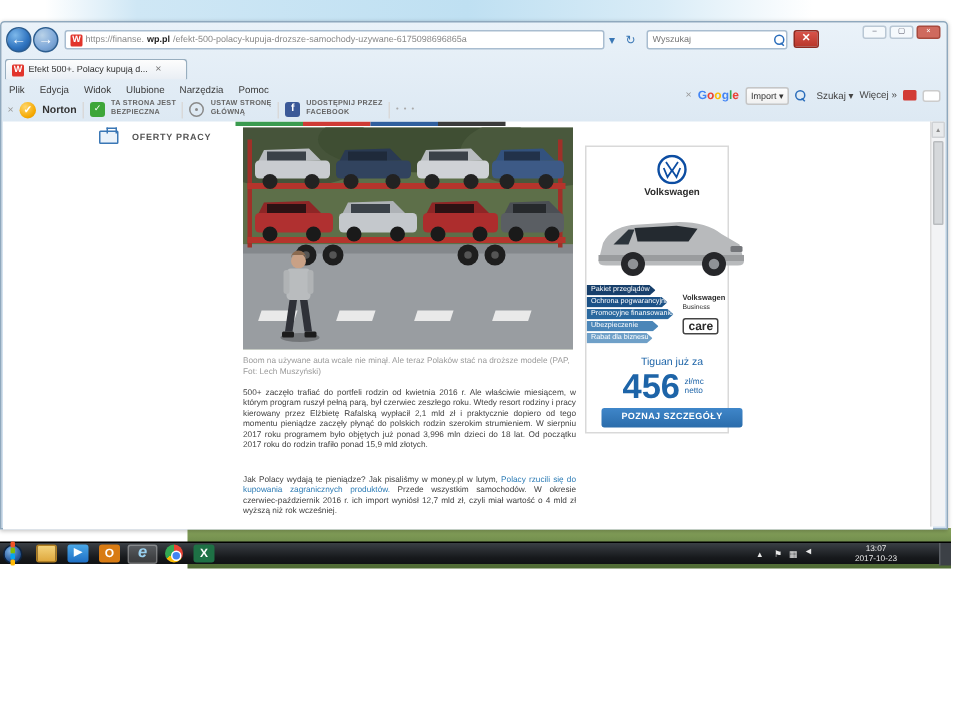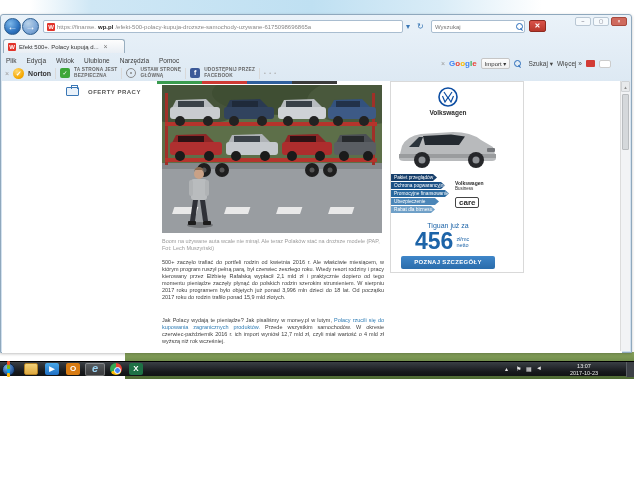--- a/index.html
+++ b/index.html
@@ -146,21 +146,21 @@
 
   <div class="r menurow" style="left:5px; top:40px; height:10px;">
     <span>Plik</span>
     <span>Edycja</span>
     <span>Widok</span>
     <span>Ulubione</span>
     <span>Narzędzia</span>
     <span>Pomoc</span>
   </div>
 
-  <div class="r gbar" style="left:440px; top:42px; height:13px;">
+  <div class="r gbar" style="left:456px; top:42px; height:13px;">
     <span class="nx">×</span>
     <span class="glogo"><span class="g0">G</span><span class="g1">o</span><span class="g2">o</span><span class="g3">g</span><span class="g4">l</span><span class="g5">e</span></span>
     <span class="gbtn">Import ▾</span>
     <span class="mag"></span>
     <span>Szukaj ▾</span>
     <span>Więcej »</span>
     <span class="gflag"></span>
     <span class="gpill"></span>
   </div>
 
@@ -279,21 +279,21 @@
         <rect x="0" y="52" width="8" height="4" rx="1" fill="#1c1c1c"></rect>
         <rect x="15" y="52" width="8" height="4" rx="1" fill="#1c1c1c"></rect>
       </g>
     </svg>
 
     <div class="r caption" style="left:160px; top:157px; width:222px;">Boom na używane auta wcale nie minął. Ale teraz Polaków stać na droższe modele (PAP, Fot: Lech Muszyński)</div>
 
     <div class="r para" style="left:160px; top:178px; width:222px;">500+ zaczęło trafiać do portfeli rodzin od kwietnia 2016 r. Ale właściwie miesiącem, w którym program ruszył pełną parą, był czerwiec zeszłego roku. Wtedy resort rodziny i pracy kierowany przez Elżbietę Rafalską wypłacił 2,1 mld zł i praktycznie dopiero od tego momentu pieniądze zaczęły płynąć do polskich rodzin szerokim strumieniem. W sierpniu 2017 roku programem było objętych już ponad 3,996 mln dzieci do 18 lat. Od początku 2017 roku do rodzin trafiło ponad 15,9 mld złotych.</div>
     <div class="r para" style="left:160px; top:236px; width:222px;"><span>Jak Polacy wydają te pieniądze? Jak pisaliśmy w money.pl w lutym, </span><span class="link">Polacy rzucili się do kupowania zagranicznych produktów.</span><span> Przede wszystkim samochodów. W okresie czerwiec-październik 2016 r. ich import wyniósł 12,7 mld zł, czyli miał wartość o 4 mld zł wyższą niż rok wcześniej.</span></div>
 
-    <div class="r adcard" style="left:388px; top:0; width:134px; height:192px;">
+    <div class="r adcard" style="left:388px; top:16px; width:96px; height:192px;">
       <svg class="r" style="left:47px; top:5px;" width="20" height="20" viewBox="0 0 20 20">
         <circle cx="10" cy="10" r="9" fill="#fff" stroke="#0c4da2" stroke-width="1.6"></circle>
         <path d="M6,5 L10,11 L14,5" fill="none" stroke="#0c4da2" stroke-width="1.2"></path>
         <path d="M4.5,9 L7,15 L10,10.5 L13,15 L15.5,9" fill="none" stroke="#0c4da2" stroke-width="1.2"></path>
       </svg>
       <div class="r adbrand" style="left:0; top:27px; width:114px;">Volkswagen</div>
       <svg class="r" style="left:4px; top:38px;" width="106" height="50" viewBox="0 0 106 50">
         <path d="M4,38 L7,26 Q12,16 26,14 L58,12 Q76,12 86,20 L98,27 L101,38 Q101,41 97,41 L9,41 Q4,41 4,38 Z" fill="#b8babc"></path>
         <path d="M28,16 L56,14.5 L70,16.5 L64,25 L30,25 Z" fill="#242a30"></path>
         <path d="M14,27 L24,17 L28,17 L24,27 Z" fill="#2c343b"></path>

